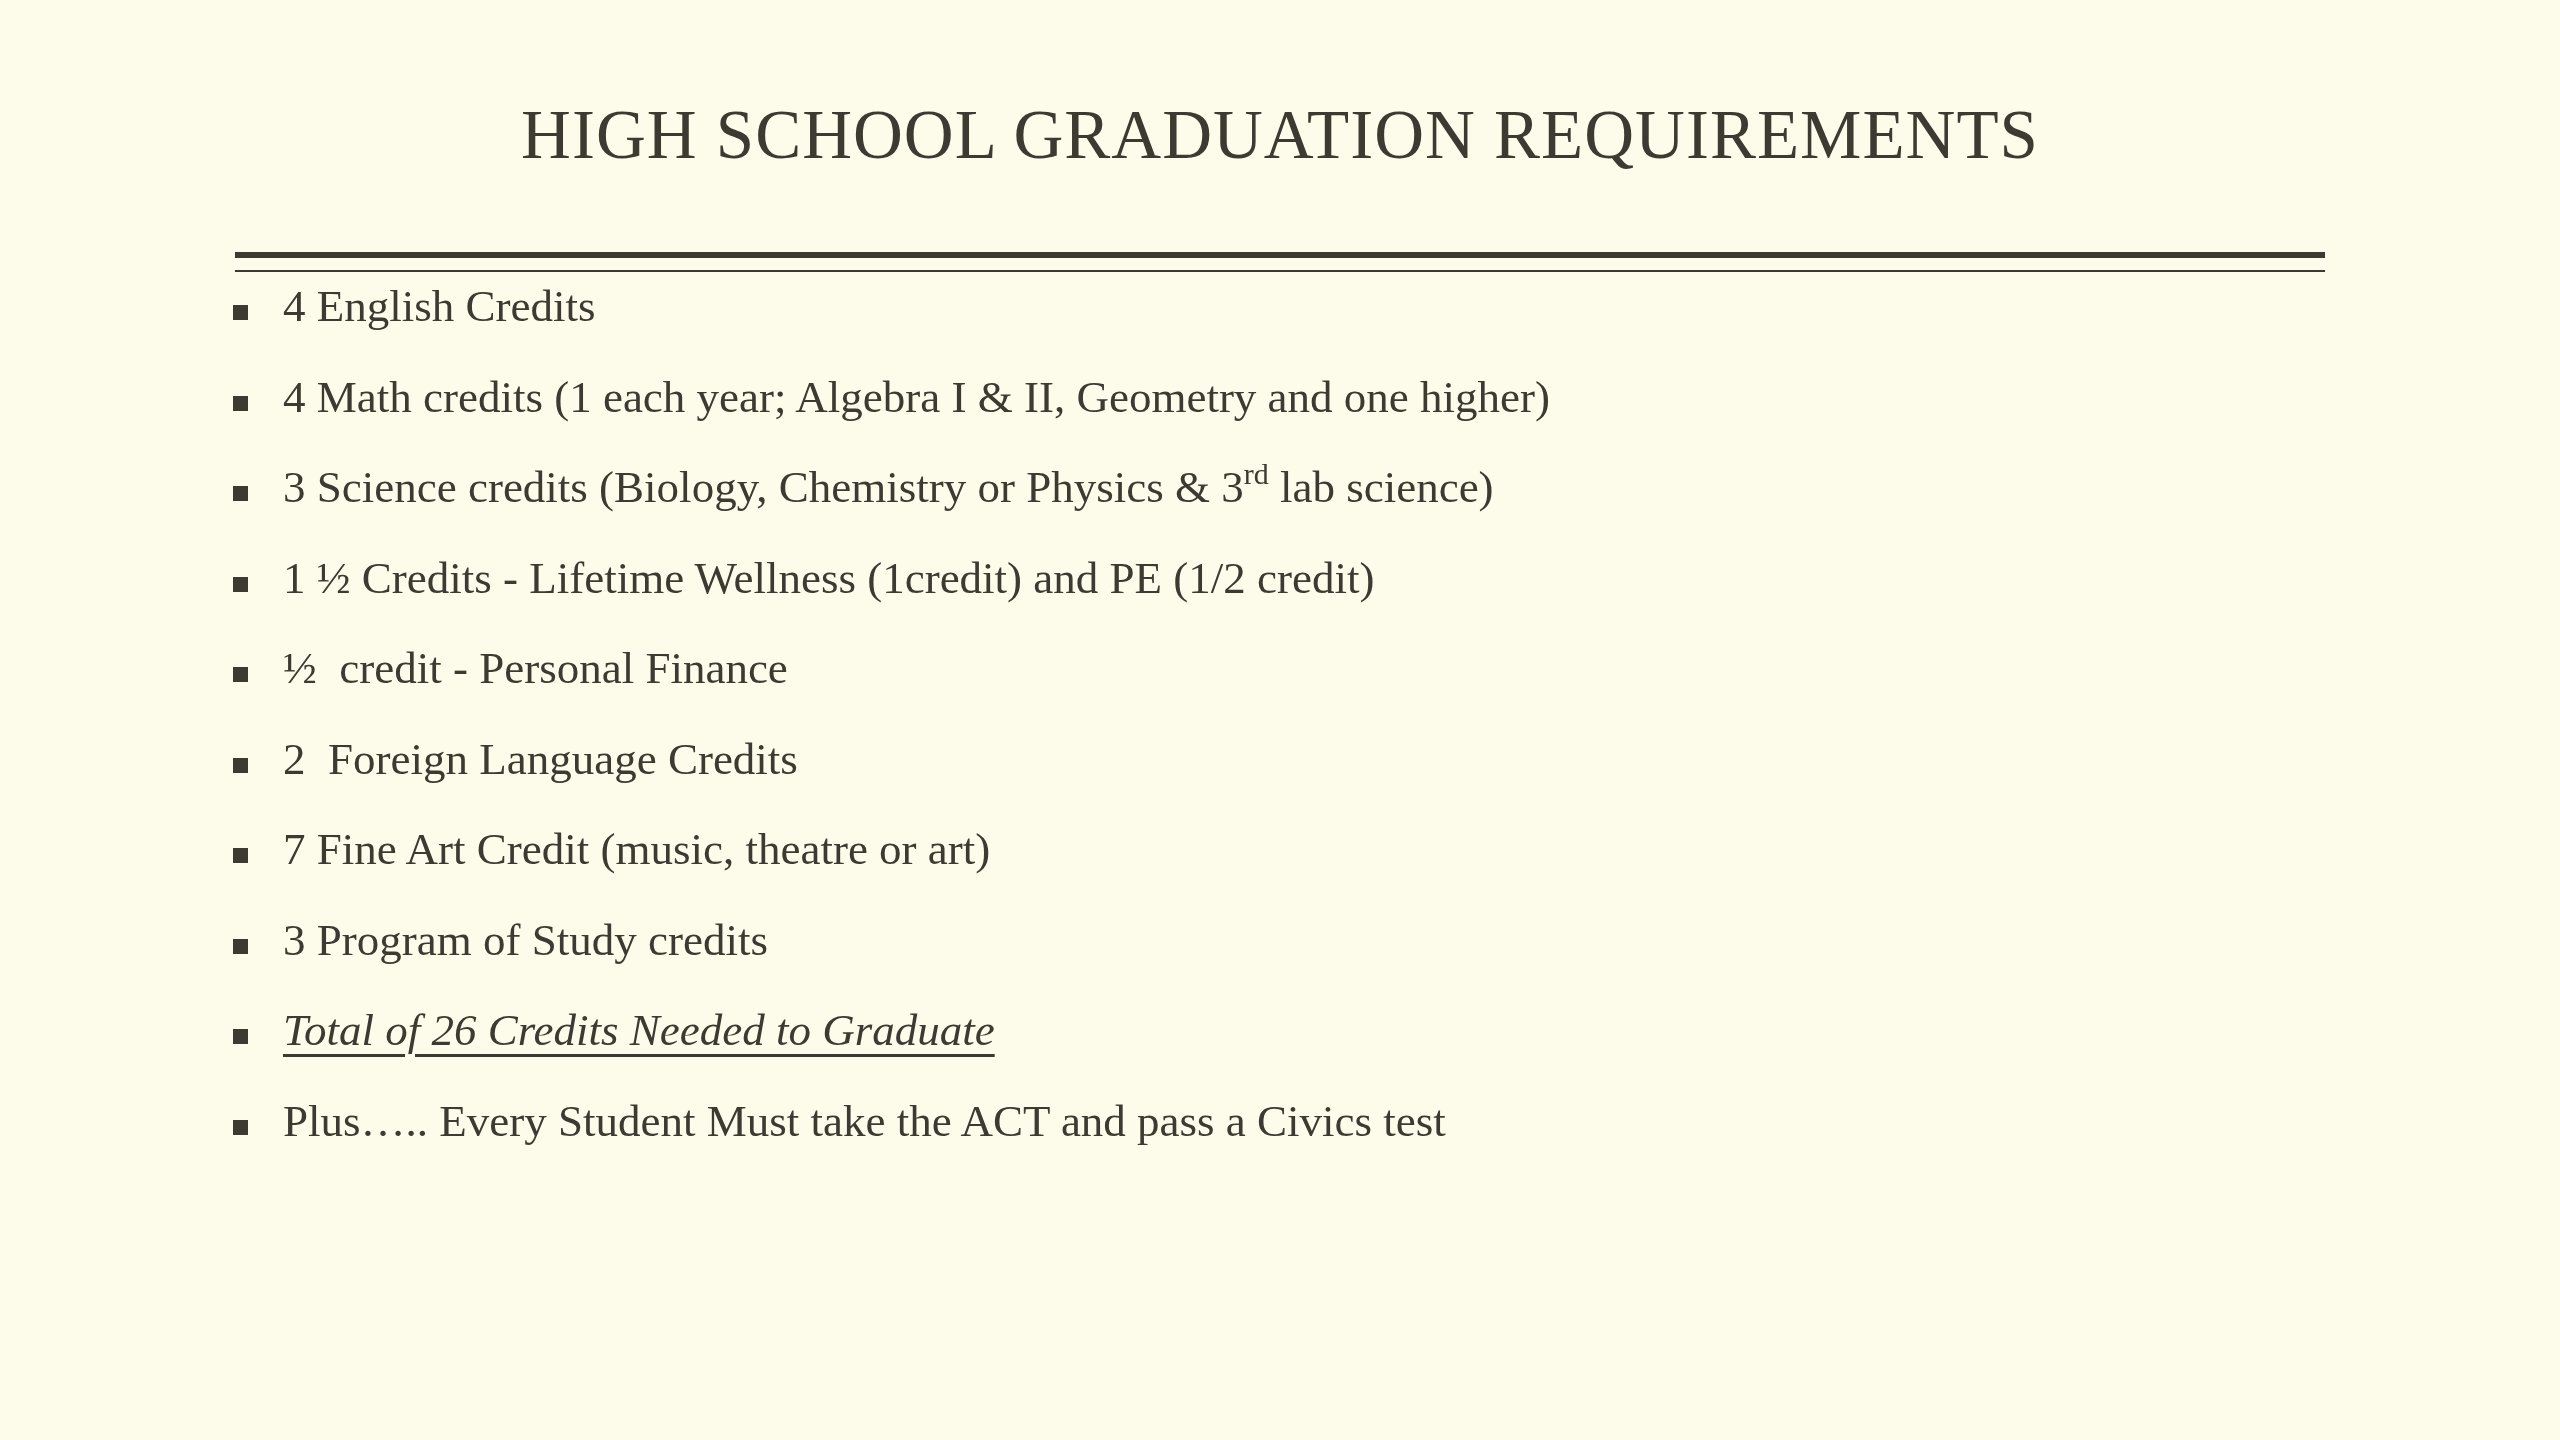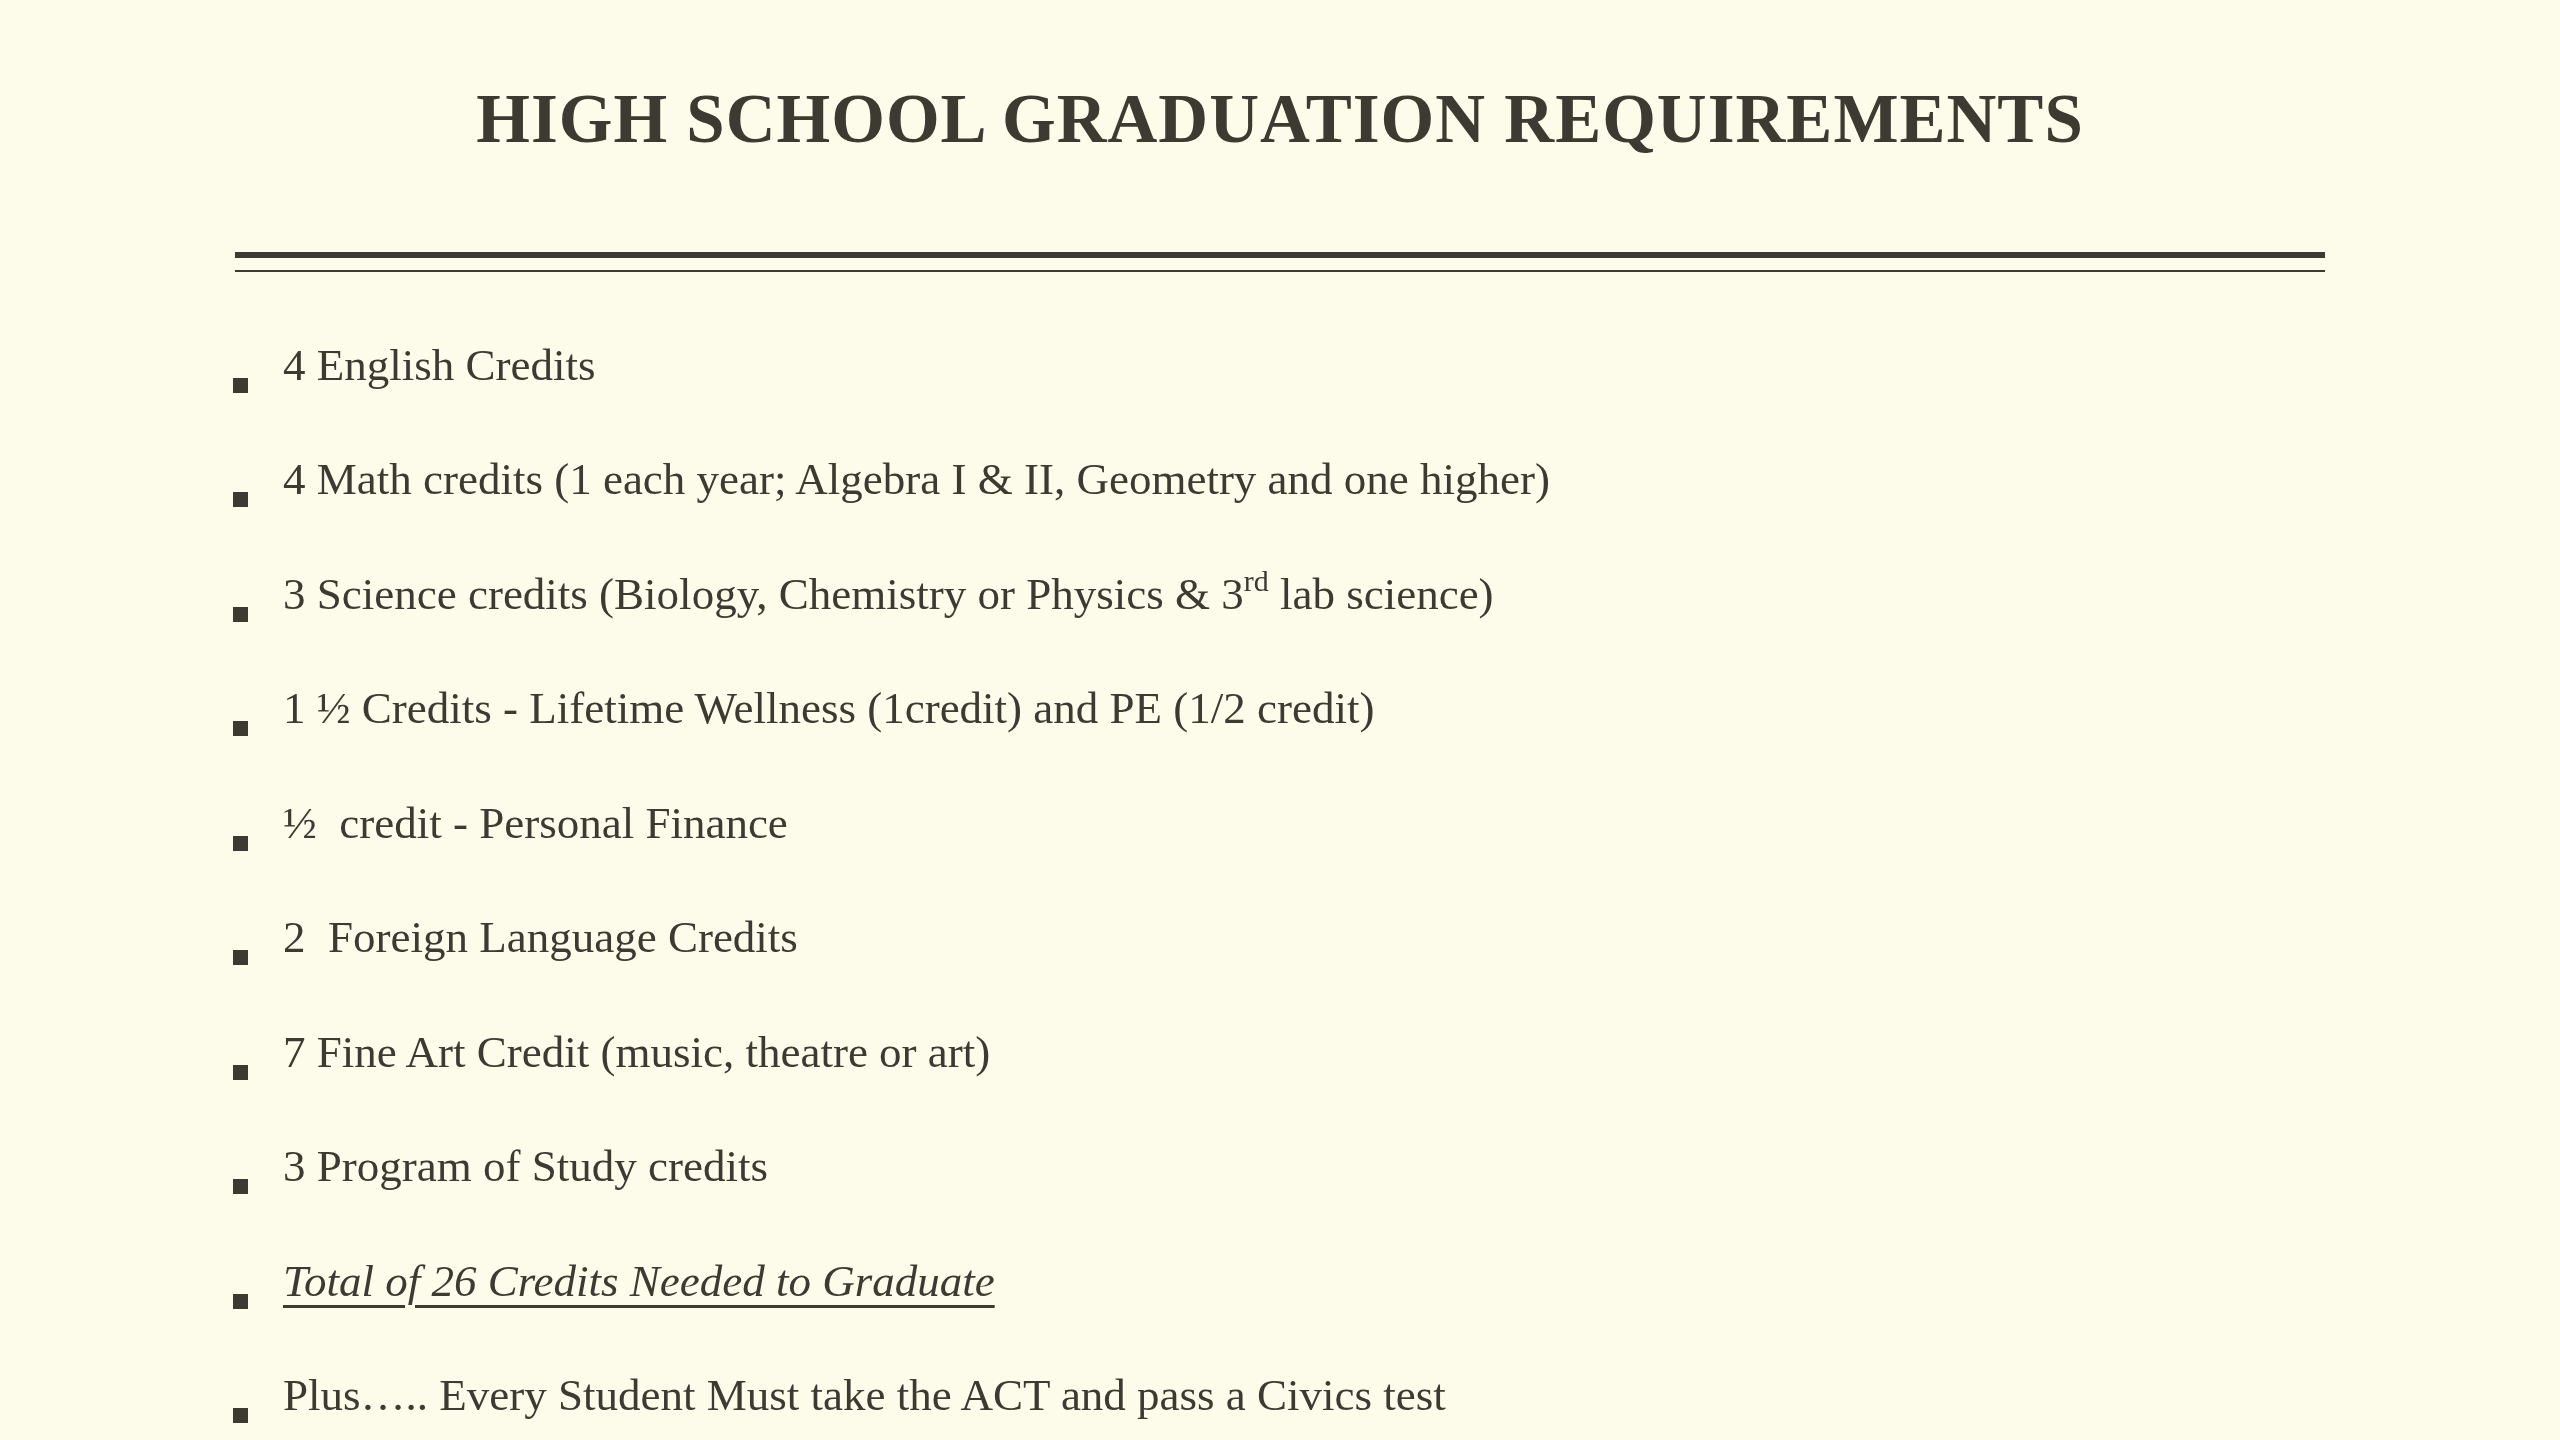--- a/index.html
+++ b/index.html
@@ -14,26 +14,26 @@
     font-family: "Liberation Serif", serif;
   }
   .slide {
     position: relative;
     width: 2560px;
     height: 1440px;
   }
   .title {
     margin: 0;
     position: absolute;
-    top: 80px;
+    top: 96px;
     left: 0;
     width: 2560px;
     text-align: center;
     font-size: 69px;
-    font-weight: 700;
+    font-weight: 400;
     letter-spacing: 1px;
     color: #3C3A31;
     font-family: "Liberation Serif", serif;
   }
   .rule-group {
     position: absolute;
     top: 252px;
     left: 235px;
     width: 2090px;
   }
@@ -51,22 +51,21 @@
     top: 278px;
     left: 233px;
     width: 2180px;
     margin: 0;
     padding: 0;
     list-style: none;
   }
   .req-item {
     height: 90.5px;
     display: flex;
-    align-items: flex-end;
-    margin-top: 24px;
+    align-items: flex-start;
   }
   .bullet {
     flex: 0 0 auto;
     width: 15px;
     height: 15px;
     margin-top: 27px;
     margin-right: 35px;
     background: #3C3A31;
   }
   .item-text {

